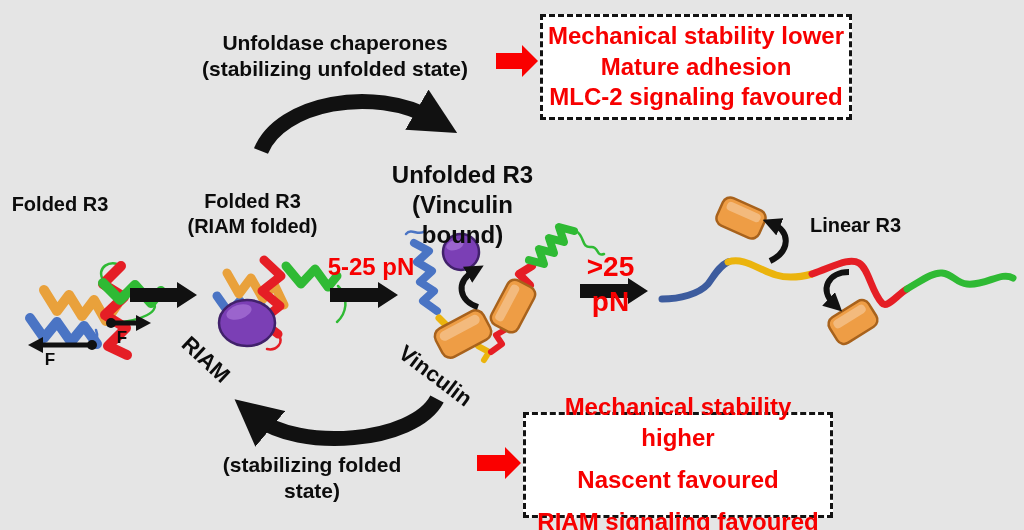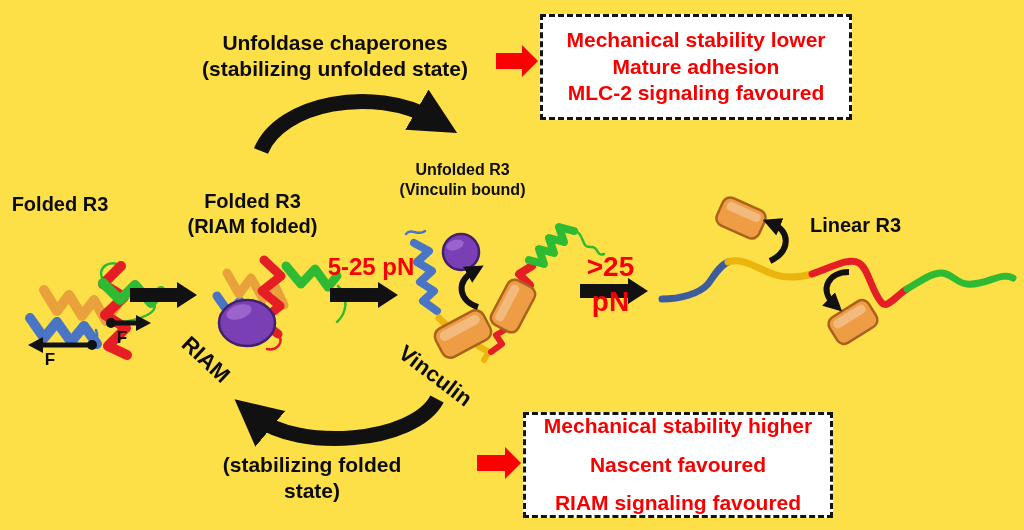--- a/index.html
+++ b/index.html
@@ -1,24 +1,24 @@
 <!DOCTYPE html>
 <html><head>
 <meta charset="utf-8">
 <style>
   html,body{margin:0;padding:0;background:#ffffff;}
-  #canvas{position:relative;width:1024px;height:530px;background:#fde047;overflow:hidden;
+  #canvas{position:relative;width:1024px;height:530px;background:#e5e5e5;overflow:hidden;
           font-family:"Liberation Sans",sans-serif;}
   svg.art{position:absolute;left:0;top:0;}
   .lbl{position:absolute;font-weight:bold;color:#0c0c0c;text-align:center;line-height:1.24;}
   .lbl span{display:block;}
   .red{color:#f70000;}
   .outcome-box{position:absolute;border:3px dashed #131313;display:flex;flex-direction:column;
                justify-content:center;align-items:center;text-align:center;
-               color:#f70000;font-weight:bold;font-size:21px;line-height:1.27;background:#fff;}
+               color:#f70000;font-weight:bold;font-size:24px;line-height:1.27;background:#fff;}
   .rot{position:absolute;font-weight:bold;color:#0c0c0c;transform-origin:0 0;white-space:nowrap;}
 </style>
 </head>
 <body>
 
 <div id="canvas">
 
   <svg class="art" width="1024" height="530" viewBox="0 0 1024 530">
     <defs>
       <marker id="mh" viewBox="0 0 10 10" refX="4" refY="5" markerWidth="3.1" markerHeight="3.1" orient="auto" markerUnits="strokeWidth">
@@ -128,21 +128,21 @@
     <span>MLC-2 signaling favoured</span>
   </div>
 
   <div class="lbl" style="left:4px;top:192px;width:112px;font-size:20px;">Folded R3</div>
 
   <div class="lbl" style="left:175px;top:189px;width:155px;font-size:20px;">
     <span>Folded R3</span>
     <span>(RIAM folded)</span>
   </div>
 
-  <div class="lbl" style="left:375px;top:160px;width:175px;font-size:16px;">
+  <div class="lbl" style="left:375px;top:160px;width:175px;font-size:24px;">
     <span>Unfolded R3</span>
     <span>(Vinculin bound)</span>
   </div>
 
   <div class="lbl" style="left:798px;top:213px;width:115px;font-size:20px;">Linear R3</div>
 
   <div class="lbl red" style="left:321px;top:252px;width:100px;font-size:24px;">5-25 pN</div>
 
   <div class="lbl red" style="left:568px;top:250px;width:85px;font-size:28px;">&gt;25 pN</div>
 

